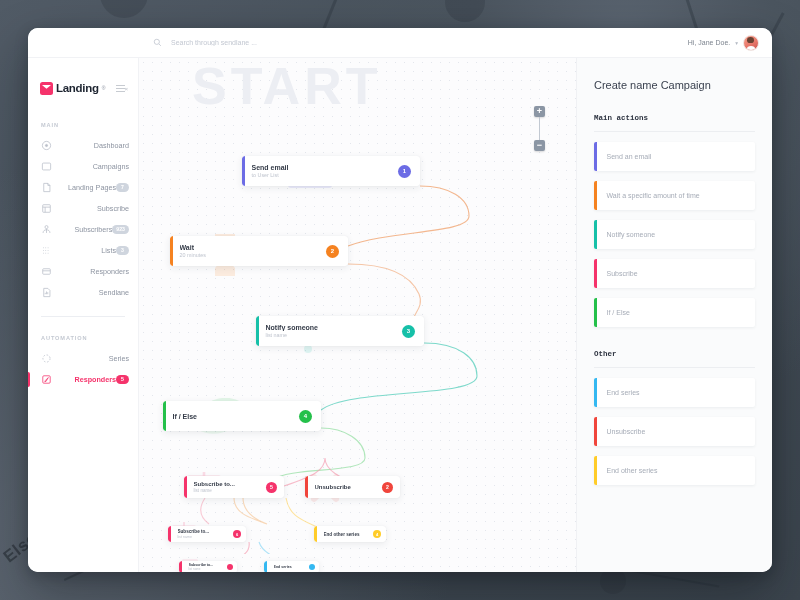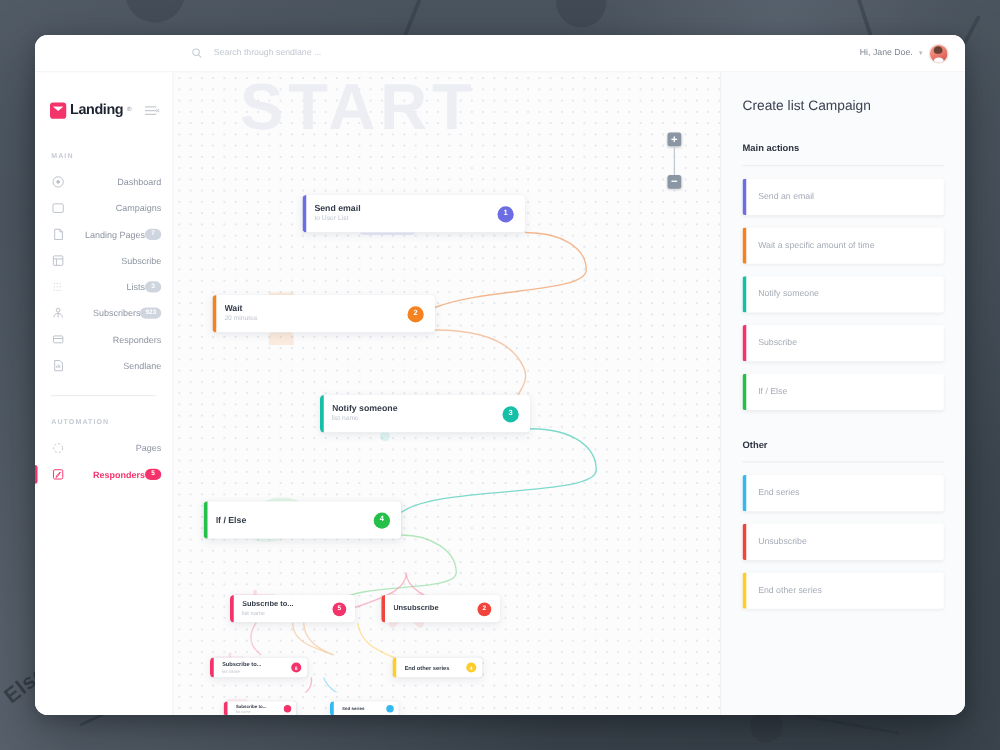--- a/index.html
+++ b/index.html
@@ -232,20 +232,21 @@
     border-left: 1px solid #f0f1f4;
     padding: 21px 17px 0 17px;
     box-sizing: border-box;
     overflow: hidden;
   }
   #panel-title { font-size: 11px; color: #3b4250; font-weight: 400; }
   .panel-sec {
     font-size: 7.5px; color: #2d3340; font-weight: 700;
     margin-top: 23px; padding-bottom: 9px;
     border-bottom: 1px solid #eceef1;
+    font-family: Liberation Mono, monospace;
   }
   .action {
     display: flex; align-items: center;
     height: 29px; margin-top: 10px;
     background: #ffffff; border-radius: 2px;
     box-shadow: 0 1px 3px rgba(40,50,70,.07);
     cursor: pointer; overflow: hidden;
   }
   .action .abar { width: 2.5px; align-self: stretch; flex: none; }
   .action .alabel { font-size: 7px; color: #a6acb7; padding-left: 10px; }
@@ -334,40 +335,40 @@
               <svg viewBox="0 0 16 16" width="11" height="11" fill="none" stroke="currentColor" stroke-width="1.1">
                 <rect x="2.5" y="2.5" width="11" height="11" rx="1"></rect>
                 <path d="M2.5 6 H13.5 M6 6 V13.5"></path>
               </svg>
             </span>
             <span class="sb-label">Subscribe</span>
           </div>
           <div class="sb-item">
             <span class="sb-ico">
               <svg viewBox="0 0 16 16" width="11" height="11" fill="none" stroke="currentColor" stroke-width="1.1">
-                <path d="M3 4 H13 M3 8 H13 M3 12 H13" stroke-dasharray="1 2.4"></path>
-              </svg>
-            </span>
-            <span class="sb-label">Lists</span>
-            <span class="sb-badge">3</span>
-          </div>
-          <div class="sb-item">
-            <span class="sb-ico">
-              <svg viewBox="0 0 16 16" width="11" height="11" fill="none" stroke="currentColor" stroke-width="1.1">
                 <circle cx="8" cy="4.5" r="2.2"></circle>
                 <path d="M3 13 c0-3 2.2-4.6 5-4.6 s5 1.6 5 4.6"></path>
                 <path d="M8 7 v6"></path>
               </svg>
             </span>
             <span class="sb-label">Subscribers</span>
             <span class="sb-badge">923</span>
           </div>
           <div class="sb-item">
             <span class="sb-ico">
               <svg viewBox="0 0 16 16" width="11" height="11" fill="none" stroke="currentColor" stroke-width="1.1">
+                <path d="M3 4 H13 M3 8 H13 M3 12 H13" stroke-dasharray="1 2.4"></path>
+              </svg>
+            </span>
+            <span class="sb-label">Lists</span>
+            <span class="sb-badge">3</span>
+          </div>
+          <div class="sb-item">
+            <span class="sb-ico">
+              <svg viewBox="0 0 16 16" width="11" height="11" fill="none" stroke="currentColor" stroke-width="1.1">
                 <rect x="2.5" y="4" width="11" height="8" rx="1.2"></rect>
                 <path d="M2.5 7 H13.5"></path>
               </svg>
             </span>
             <span class="sb-label">Responders</span>
           </div>
           <div class="sb-item">
             <span class="sb-ico">
               <svg viewBox="0 0 16 16" width="11" height="11" fill="none" stroke="currentColor" stroke-width="1.1">
                 <path d="M4 2 h6 l3 3 v9 H4 z"></path>
@@ -377,21 +378,21 @@
             <span class="sb-label">Sendlane</span>
           </div>
           <div class="sb-divider"></div>
           <div class="sb-section">AUTOMATION</div>
           <div class="sb-item">
             <span class="sb-ico">
               <svg viewBox="0 0 16 16" width="11" height="11" fill="none" stroke="currentColor" stroke-width="1.1">
                 <circle cx="8" cy="8" r="5.2" stroke-dasharray="2.4 2.4"></circle>
               </svg>
             </span>
-            <span class="sb-label">Pages</span>
+            <span class="sb-label">Series</span>
           </div>
           <div class="sb-item active">
             <span class="sb-ico">
               <svg viewBox="0 0 16 16" width="11" height="11" fill="none" stroke="currentColor" stroke-width="1.1">
                 <rect x="2.6" y="2.6" width="10.8" height="10.8" rx="1.6"></rect>
                 <path d="M10.6 5.2 L6.4 9.4 l-.9 2 l2-.9 z"></path>
               </svg>
             </span>
             <span class="sb-label">Responders</span>
             <span class="sb-badge">5</span>
@@ -529,21 +530,21 @@
 
         <div id="zoom-ctrl">
           <div class="zbtn">+</div>
           <div id="zoom-track"></div>
           <div class="zbtn">−</div>
         </div>
       </div>
     </div>
 
     <div id="right-panel">
-      <div id="panel-title">Create list Campaign</div>
+      <div id="panel-title">Create name Campaign</div>
       <div id="panel-sections">
           <div class="panel-sec">Main actions</div>
           <div class="action">
             <div class="abar" style="background: rgb(108, 108, 229);"></div>
             <div class="alabel">Send an email</div>
           </div>
           <div class="action">
             <div class="abar" style="background: rgb(245, 130, 32);"></div>
             <div class="alabel">Wait a specific amount of time</div>
           </div>

